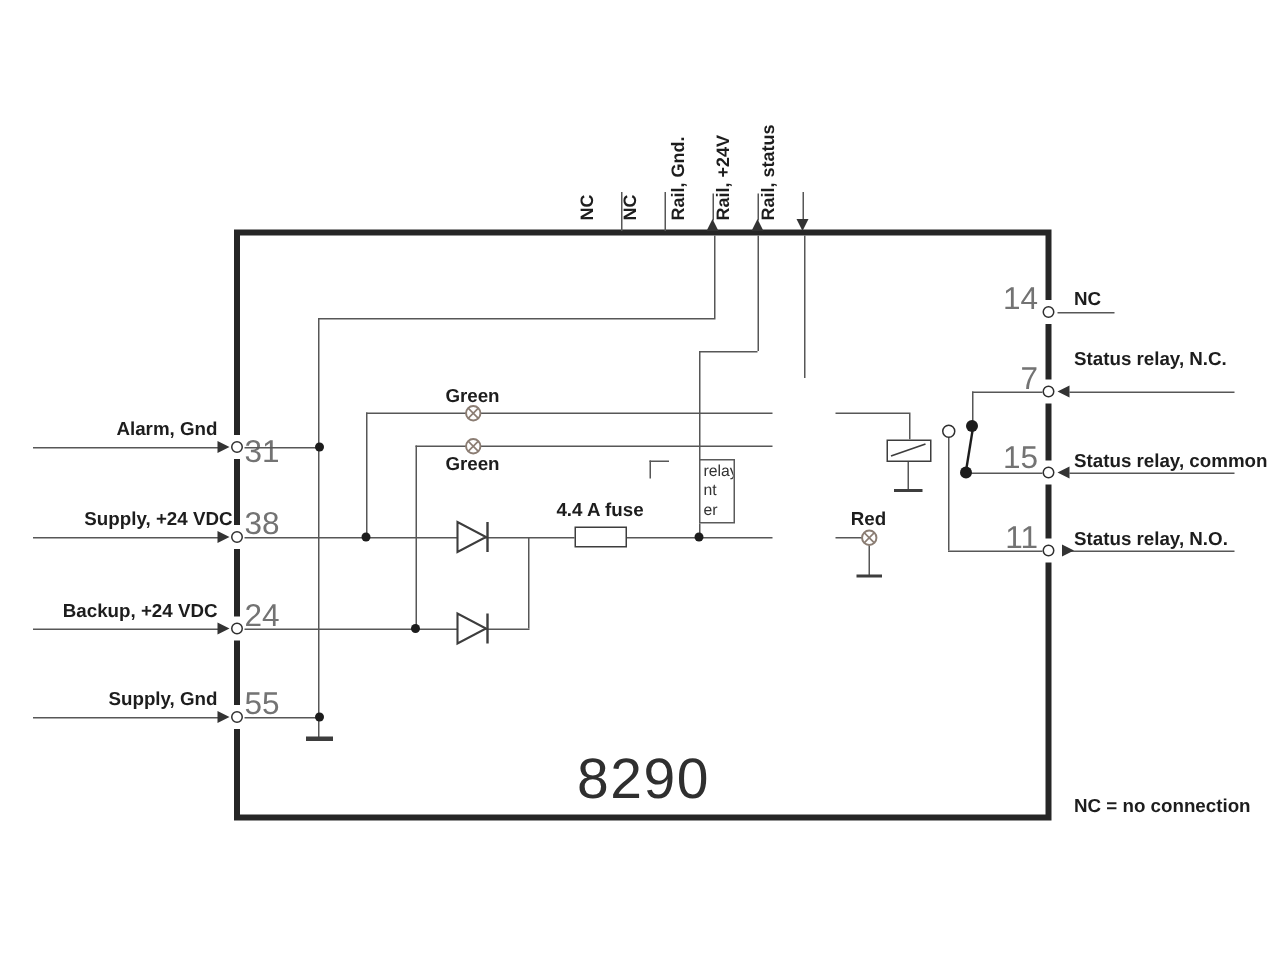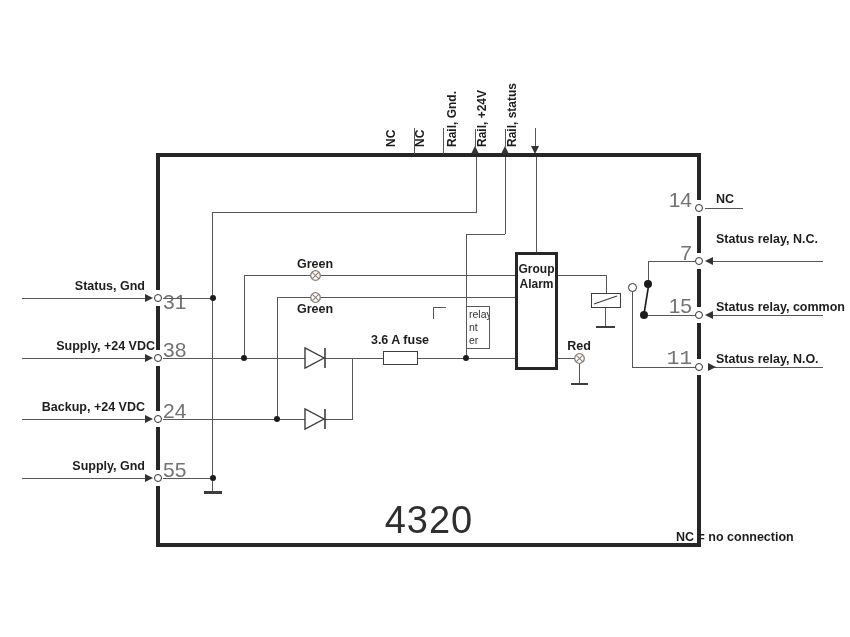--- a/index.html
+++ b/index.html
@@ -40,22 +40,22 @@
   #model { position:absolute; left:329px; top:499px; width:200px; text-align:center;
            font-size:38px; font-weight:400; color:#2f2f2f; letter-spacing:1px; }
   svg { position:absolute; }
 </style>
 </head>
 <body>
 
 <div id="canvas">
 
   <div class="box" id="outer"></div>
-  <div id="model">4320</div>
-  <div class="lbl" style="left:676px; top:530px;">NC = no connection</div>
+  <div id="model">8290</div>
+  <div class="lbl" style="left:716px; top:530px;">NC = no connection</div>
 
   <div class="vlbl" style="left:398px; top:133px;">NC</div>
   <div class="vlbl" style="left:427px; top:133px;">NC</div>
   <div class="vlbl" style="left:459px; top:133px;">Rail, Gnd.</div>
   <div class="vlbl" style="left:489px; top:133px;">Rail, +24V</div>
   <div class="vlbl" style="left:519px; top:133px;">Rail, status</div>
   <div class="w" style="left:414px; top:128px; width:1px; height:26px;"></div>
   <div class="w" style="left:443px; top:128px; width:1px; height:26px;"></div>
   <div class="w" style="left:475px; top:129px; width:1px; height:18px;"></div>
   <div class="w" style="left:505px; top:129px; width:1px; height:18px;"></div>
@@ -65,21 +65,21 @@
   <div class="ar ar-d" style="left:531px; top:146px;"></div>
 
   <div class="w" style="left:22px; top:298px; width:126px; height:1px;"></div>
   <div class="w" style="left:22px; top:358px; width:126px; height:1px;"></div>
   <div class="w" style="left:22px; top:419px; width:126px; height:1px;"></div>
   <div class="w" style="left:22px; top:478px; width:126px; height:1px;"></div>
   <div class="ar ar-r" style="left:145px; top:294px;"></div>
   <div class="ar ar-r" style="left:145px; top:354px;"></div>
   <div class="ar ar-r" style="left:145px; top:415px;"></div>
   <div class="ar ar-r" style="left:145px; top:474px;"></div>
-  <div class="lbl lblr" style="left:18px; top:279px; width:127px;">Status, Gnd</div>
+  <div class="lbl lblr" style="left:18px; top:279px; width:127px;">Alarm, Gnd</div>
   <div class="lbl lblr" style="left:28px; top:339px; width:127px;">Supply, +24 VDC</div>
   <div class="lbl lblr" style="left:18px; top:400px; width:127px;">Backup, +24 VDC</div>
   <div class="lbl lblr" style="left:18px; top:459px; width:127px;">Supply, Gnd</div>
   <div class="num" style="left:163px; top:292px;">31</div>
   <div class="num" style="left:163px; top:340px;">38</div>
   <div class="num" style="left:163px; top:401px;">24</div>
   <div class="num" style="left:163px; top:460px;">55</div>
 
   <div class="w" style="left:705px; top:208px; width:38px; height:1px;"></div>
   <div class="w" style="left:713px; top:261px; width:110px; height:1px;"></div>
@@ -88,21 +88,21 @@
   <div class="ar ar-l" style="left:705px; top:257px;"></div>
   <div class="ar ar-l" style="left:705px; top:311px;"></div>
   <div class="ar ar-r" style="left:708px; top:363px;"></div>
   <div class="lbl" style="left:716px; top:192px;">NC</div>
   <div class="lbl" style="left:716px; top:232px;">Status relay, N.C.</div>
   <div class="lbl" style="left:716px; top:300px;text-align:right;">Status relay, common</div>
   <div class="lbl" style="left:716px; top:352px;">Status relay, N.O.</div>
   <div class="num numr" style="left:658px; top:190px;">14</div>
   <div class="num numr" style="left:658px; top:243px;">7</div>
   <div class="num numr" style="left:658px; top:296px;">15</div>
-  <div class="num numr" style="left:658px; top:349px;font-family:Liberation Mono, monospace;">11</div>
+  <div class="num numr" style="left:658px; top:349px;">11</div>
 
   <div class="w" style="left:476px; top:157px; width:1px; height:55px;"></div>
   <div class="w" style="left:212px; top:212px; width:265px; height:1px;"></div>
   <div class="w" style="left:212px; top:212px; width:1px; height:280px;"></div>
   <div class="bar" style="left:204px; top:491px; width:18px; height:3px;"></div>
   <div class="w" style="left:160px; top:298px; width:54px; height:1px;"></div>
   <div class="w" style="left:160px; top:478px; width:54px; height:1px;"></div>
 
   <div class="w" style="left:160px; top:358px; width:224px; height:1px;"></div>
   <div class="w" style="left:160px; top:419px; width:193px; height:1px;"></div>
@@ -155,45 +155,41 @@
   <svg style="left:303px; top:346px;" width="26" height="25" viewBox="0 0 26 25">
     <polygon points="2,2 2,22 21,12" fill="#fff" stroke="#3d3d3d" stroke-width="1.4"></polygon>
     <line x1="22" y1="2" x2="22" y2="22" stroke="#3d3d3d" stroke-width="1.6"></line>
   </svg>
   <svg style="left:303px; top:407px;" width="26" height="25" viewBox="0 0 26 25">
     <polygon points="2,2 2,22 21,12" fill="#fff" stroke="#3d3d3d" stroke-width="1.4"></polygon>
     <line x1="22" y1="2" x2="22" y2="22" stroke="#3d3d3d" stroke-width="1.6"></line>
   </svg>
 
   <div class="box" id="fuse"></div>
-  <div class="lbl lblc" style="left:360px; top:333px; width:80px; font-weight:600;">3.6 A fuse</div>
+  <div class="lbl lblc" style="left:360px; top:333px; width:80px; font-weight:600;">4.4 A fuse</div>
 
   <svg style="left:309px; top:269px;" width="13" height="13" viewBox="0 0 13 13">
     <circle cx="6.5" cy="6.5" r="4.8" fill="#fff" stroke="#8b7d73" stroke-width="1.3"></circle>
     <line x1="3.1" y1="3.1" x2="9.9" y2="9.9" stroke="#8b7d73" stroke-width="1.1"></line>
     <line x1="9.9" y1="3.1" x2="3.1" y2="9.9" stroke="#8b7d73" stroke-width="1.1"></line>
   </svg>
   <svg style="left:309px; top:291px;" width="13" height="13" viewBox="0 0 13 13">
     <circle cx="6.5" cy="6.5" r="4.8" fill="#fff" stroke="#8b7d73" stroke-width="1.3"></circle>
     <line x1="3.1" y1="3.1" x2="9.9" y2="9.9" stroke="#8b7d73" stroke-width="1.1"></line>
     <line x1="9.9" y1="3.1" x2="3.1" y2="9.9" stroke="#8b7d73" stroke-width="1.1"></line>
   </svg>
   <svg style="left:573px; top:352px;" width="13" height="13" viewBox="0 0 13 13">
     <circle cx="6.5" cy="6.5" r="4.8" fill="#fff" stroke="#8b7d73" stroke-width="1.3"></circle>
     <line x1="3.1" y1="3.1" x2="9.9" y2="9.9" stroke="#8b7d73" stroke-width="1.1"></line>
     <line x1="9.9" y1="3.1" x2="3.1" y2="9.9" stroke="#8b7d73" stroke-width="1.1"></line>
   </svg>
   <div class="lbl lblc" style="left:283px; top:257px; width:64px;">Green</div>
   <div class="lbl lblc" style="left:283px; top:302px; width:64px;">Green</div>
   <div class="lbl lblc" style="left:557px; top:339px; width:44px;">Red</div>
 
-  <div class="box" id="groupalarm">
-    <div>Group</div>
-    <div>Alarm</div>
-  </div>
 
   <div class="box" id="cliptext">
     <div>relay</div>
     <div>nt</div>
     <div>er</div>
   </div>
   <div class="w" style="left:433px; top:307px; width:13px; height:1px;"></div>
   <div class="w" style="left:433px; top:307px; width:1px; height:12px;"></div>
 
   <div class="gap" style="left:154px; top:290px;"></div>

